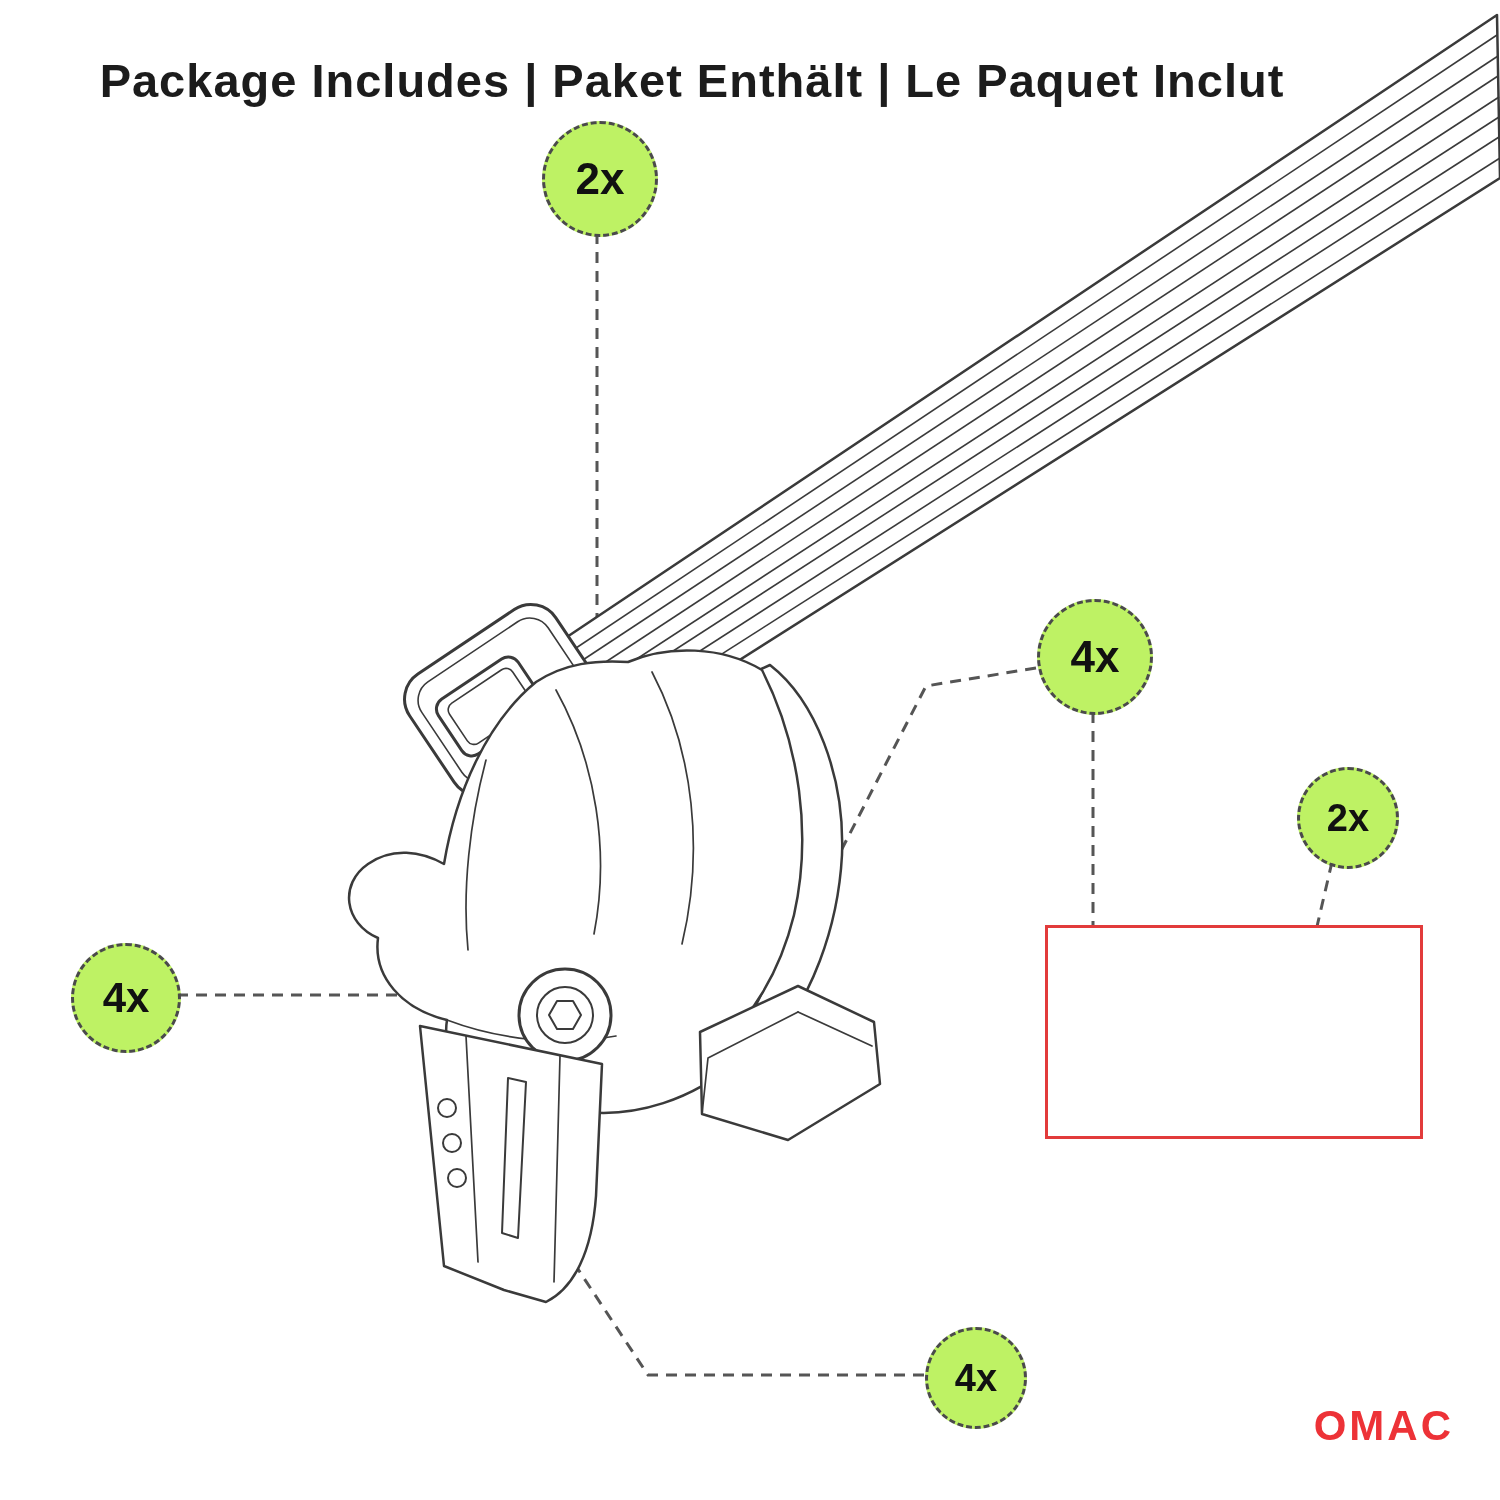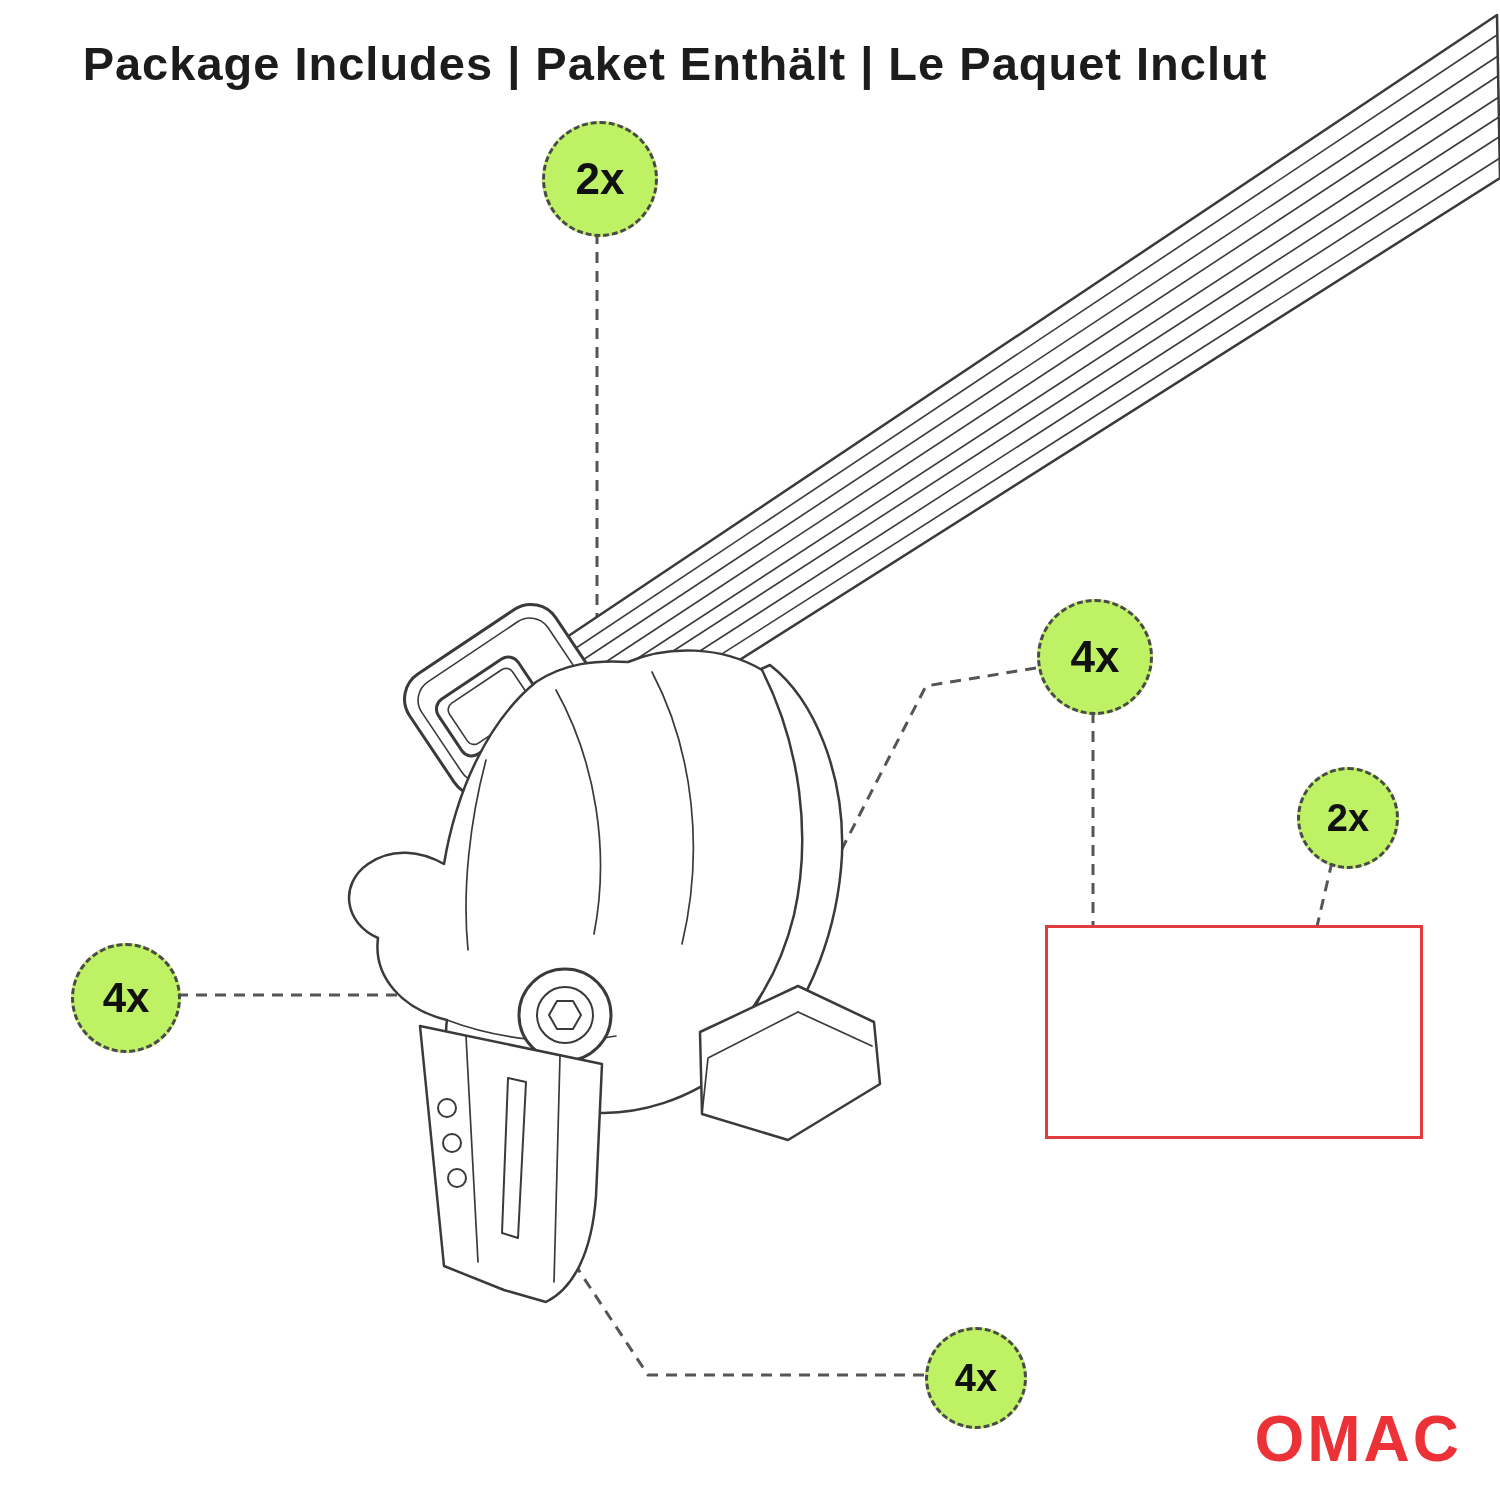--- a/index.html
+++ b/index.html
@@ -11,21 +11,21 @@
     font-family:"Liberation Sans", sans-serif;
   }
   .page-title{
     position:absolute;
     top:36px;left:0;width:1304px;
     text-align:center;
     font-size:47px;
     font-weight:700;
     letter-spacing:1px;
     color:#1c1c1c;
-    margin:0;
+    margin:17px;
     padding-left:23px;
   }
   svg.art{position:absolute;left:0;top:0;}
   .callout{
     position:absolute;
     border:3px dashed #4a4a4a;
     border-radius:50%;
     background:#bef264;
     display:flex;align-items:center;justify-content:center;
     font-weight:700;
@@ -37,22 +37,22 @@
   .parts-box{
     position:absolute;
     left:1045px;top:925px;
     width:378px;height:214px;
     border:3px solid #E23B3B;
     background:#ffffff;
     box-sizing:border-box;
   }
   .brand-logo{
     position:absolute;
-    right:38px;top:1402px;
-    font-size:64px;
+    right:46px;top:1402px;
+    font-size:42px;
     font-weight:800;
     letter-spacing:3px;
     color:#ED3237;
   }
 </style>
 </head>
 <body>
 
 <div class="stage">
 

